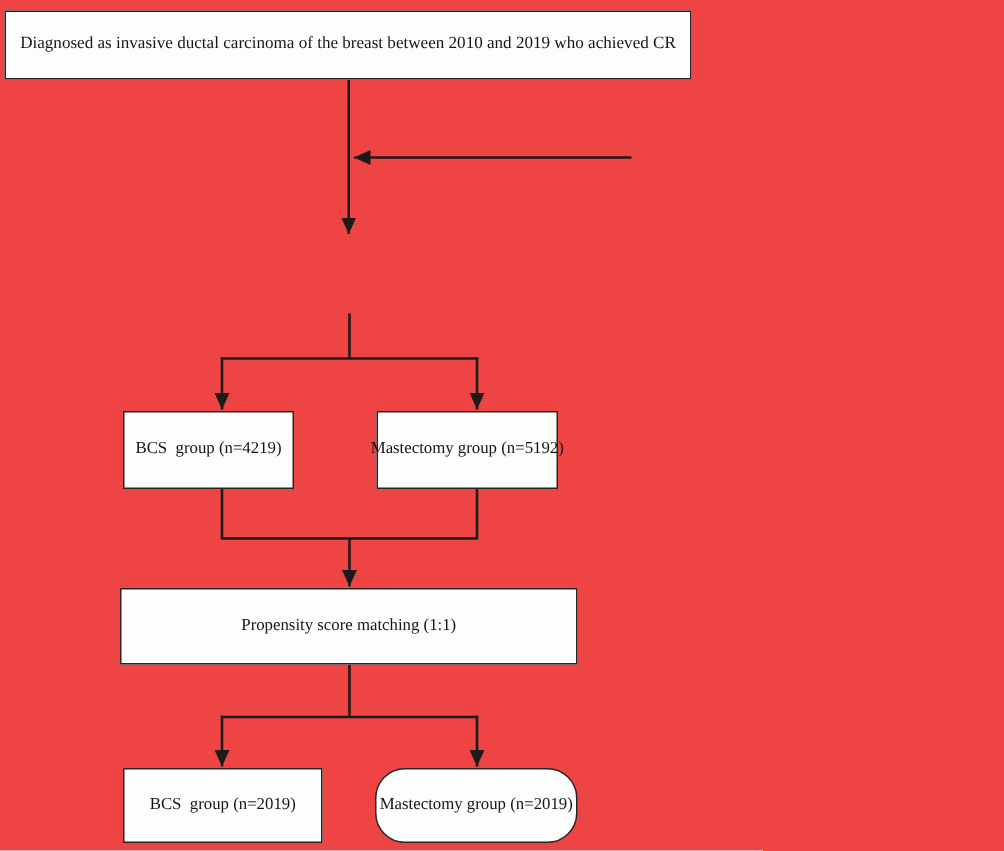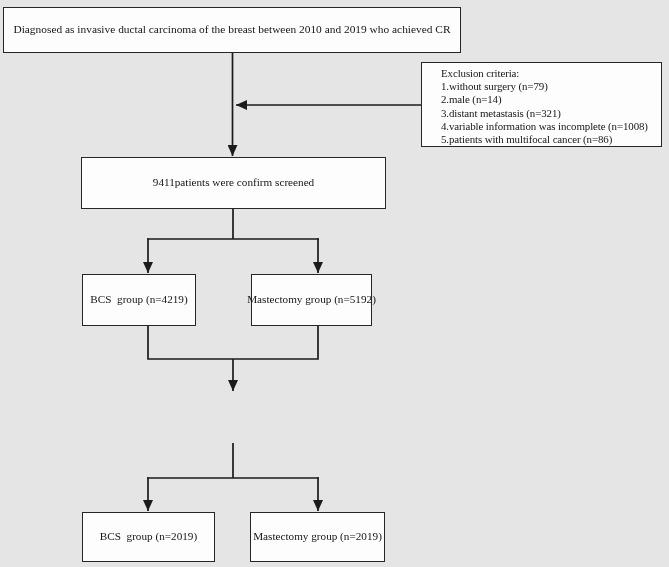--- a/index.html
+++ b/index.html
@@ -4,21 +4,21 @@
 <style>
   html, body {
     margin: 0;
     padding: 0;
     background: #ffffff;
   }
   .canvas {
     position: relative;
     width: 669px;
     height: 567px;
-    background: #e5e5e5;
+    background: #ef4444;
     font-family: "Liberation Serif", "DejaVu Serif", serif;
     color: #151515;
     overflow: hidden;
   }
   .connector-layer {
     position: absolute;
     left: 0;
     top: 0;
     width: 669px;
     height: 567px;
@@ -68,21 +68,21 @@
   .box-bcs1 {
     left: 82px; top: 274px; width: 114px; height: 52px;
   }
   .box-mast1 {
     left: 251px; top: 274px; width: 121px; height: 52px;
   }
   .box-bcs2 {
     left: 82px; top: 512px; width: 133px; height: 50px;
   }
   .box-mast2 {
-    left: 250px; top: 512px; width: 135px; height: 50px;
+    left: 250px; top: 512px; width: 135px; height: 50px; border-radius: 20px;
   }
 </style>
 </head>
 <body>
 
 <div class="canvas">
 
   <svg class="connector-layer" width="669" height="567" viewBox="0 0 669 567" xmlns="http://www.w3.org/2000/svg">
     <defs>
       <marker id="arrow" markerUnits="userSpaceOnUse" markerWidth="12" markerHeight="10" refX="11" refY="5" orient="auto">
@@ -105,40 +105,32 @@
       <path d="M233,443 L233,478 M147.2,478 L318.8,478"></path>
       <path d="M148,477.2 L148,511" marker-end="url(#arrow)"></path>
       <path d="M318,477.2 L318,511" marker-end="url(#arrow)"></path>
     </g>
   </svg>
 
   <div class="box box-top">
     <div class="label-line">Diagnosed as invasive ductal carcinoma of the breast between 2010 and 2019 who achieved CR</div>
   </div>
 
-  <div class="box box-exclusion">
-    <div class="excl-line">Exclusion criteria:</div>
-    <div class="excl-line">1.without surgery (n=79)</div>
-    <div class="excl-line">2.male (n=14)</div>
-    <div class="excl-line">3.distant metastasis (n=321)</div>
-    <div class="excl-line">4.variable information was incomplete (n=1008)</div>
-    <div class="excl-line">5.patients with multifocal cancer (n=86)</div>
-  </div>
 
-  <div class="box box-screened">
-    <div class="label-line">9411patients were confirm screened</div>
-  </div>
 
   <div class="box box-small box-bcs1">
     <div class="label-line">BCS  group (n=4219)</div>
   </div>
   <div class="box box-small box-mast1">
     <div class="label-line">Mastectomy group (n=5192)</div>
   </div>
 
+  <div class="box box-psm">
+    <div class="label-line">Propensity score matching (1:1)</div>
+  </div>
 
   <div class="box box-small box-bcs2">
     <div class="label-line">BCS  group (n=2019)</div>
   </div>
   <div class="box box-small box-mast2">
     <div class="label-line">Mastectomy group (n=2019)</div>
   </div>
 
 </div>
 

